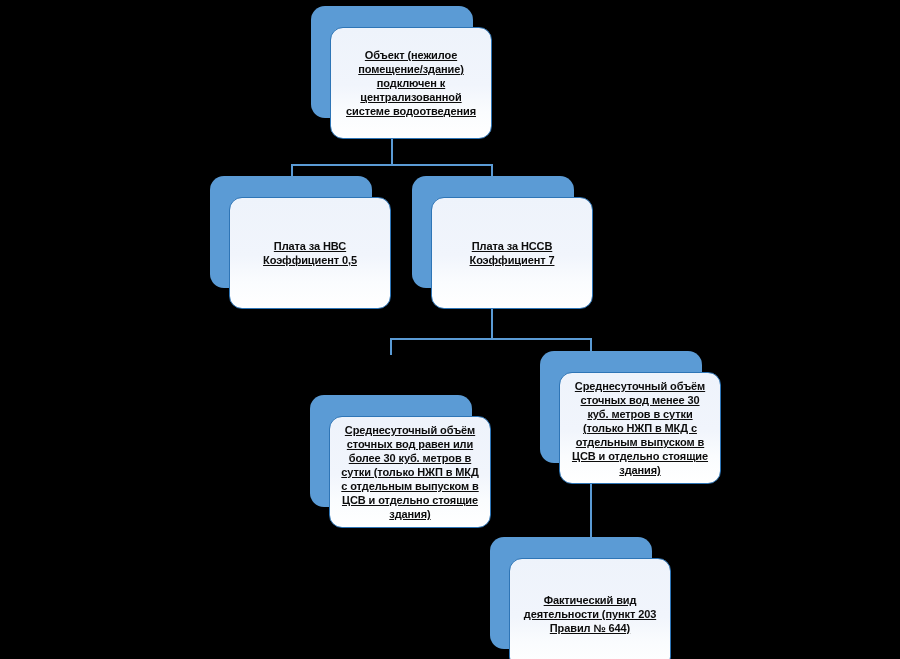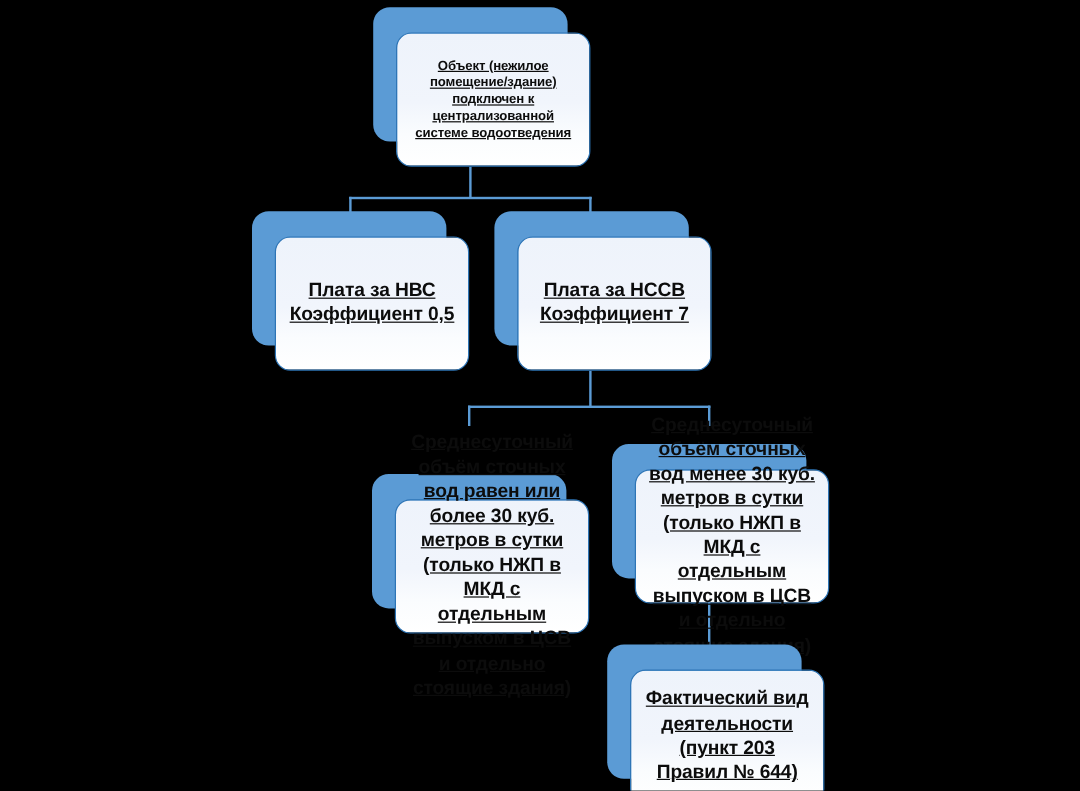--- a/index.html
+++ b/index.html
@@ -59,33 +59,33 @@
   .node .card .label {
     color: #0C0C0C;
     font-size: 11px;
     font-weight: bold;
     line-height: 1.28;
     text-align: center;
     letter-spacing: -0.1px;
     white-space: pre-line;
     text-decoration: underline;
   }
-  .node.small .card .label { font-size: 16px; }
+  .node.small .card .label { font-size: 11px; }
 
   
   #node-root      { left: 311px; top: 6px;   width: 162px; height: 112px; }
   #node-root .card .label { font-size: 11px; }
 
   #node-nvs       { left: 210px; top: 176px; width: 162px; height: 112px; }
   #node-nssv      { left: 412px; top: 176px; width: 162px; height: 112px; }
 
   #node-vol-ge30  { left: 310px; top: 351px; width: 162px; height: 112px; margin-top: 44px; }
-  #node-vol-lt30  { left: 510px; top: 351px; width: 162px; height: 112px; margin-top: 19px; }
+  #node-vol-lt30  { left: 540px; top: 351px; width: 162px; height: 112px; }
 
-  #node-actual    { left: 506px; top: 537px; width: 162px; height: 112px; }
+  #node-actual    { left: 490px; top: 537px; width: 162px; height: 112px; }
 </style>
 </head>
 <body>
 
 <div id="canvas">
 
   <div class="conn conn-v" style="left:391px; top:139px; width:2px; height:26px;"></div>
   <div class="conn conn-h" style="left:291px; top:164px; width:202px; height:2px;"></div>
   <div class="conn conn-v" style="left:291px; top:164px; width:2px; height:16px;"></div>
   <div class="conn conn-v" style="left:491px; top:164px; width:2px; height:16px;"></div>

